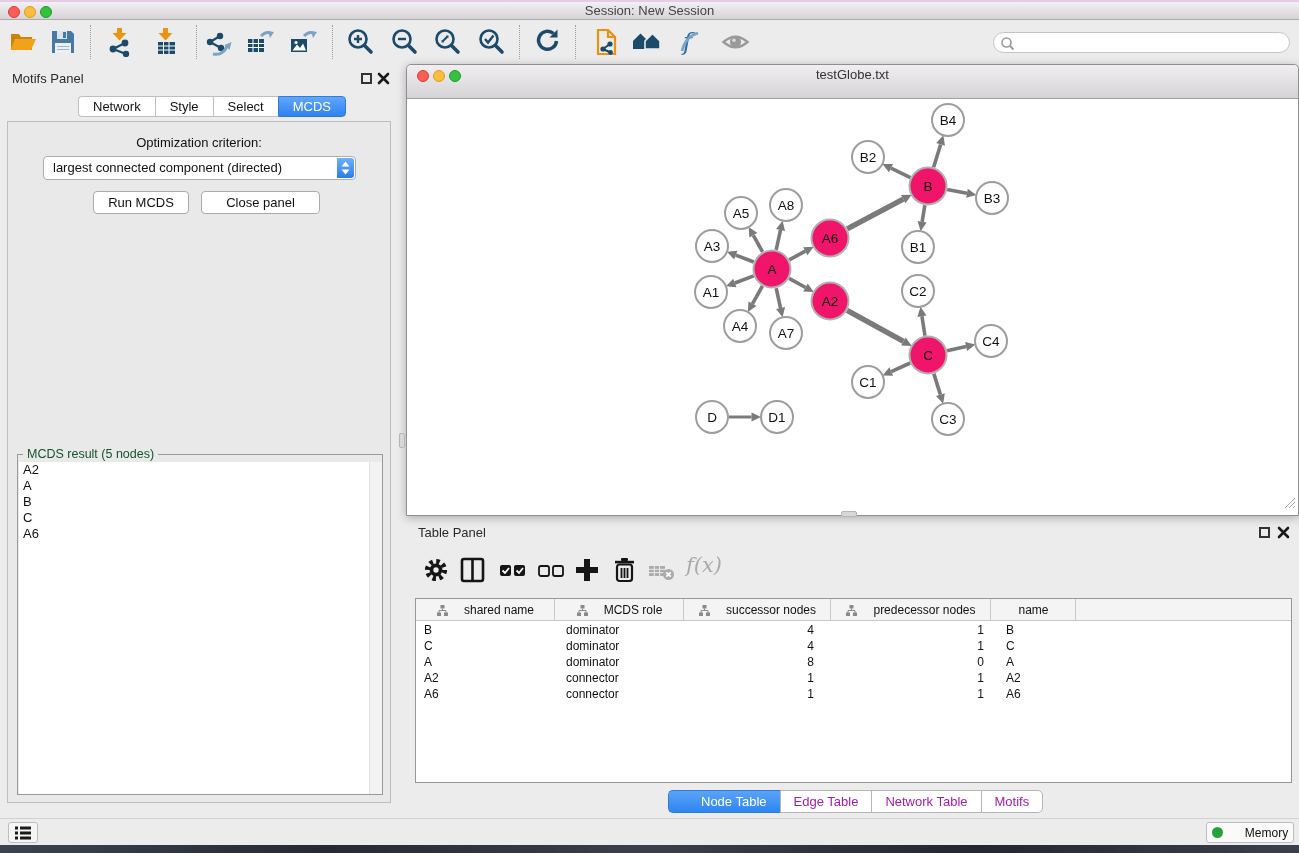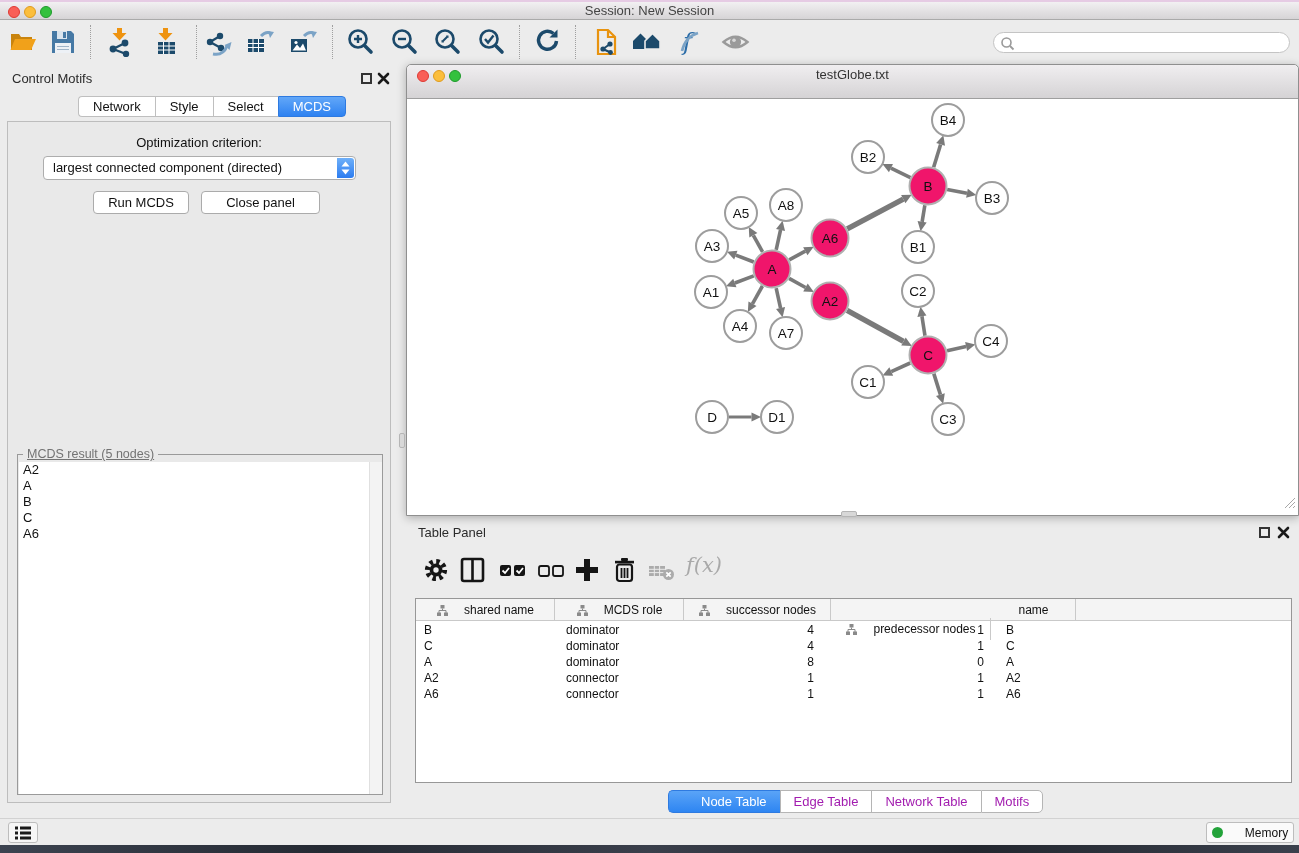--- a/index.html
+++ b/index.html
@@ -51,21 +51,21 @@
   #criterion .stepper { position:absolute; right:1px; top:1px; width:17px; height:20px;
     border-radius:0 3px 3px 0; background:linear-gradient(#6fb0f9,#2c7cf0); }
   #criterion .stepper svg { position:absolute; left:3px; top:2px; }
   .btn { position:absolute; height:23px; background:#fff; border:1px solid #ababab;
     border-radius:4px; font-size:13px; text-align:center; line-height:21px; color:#111; }
   #run-btn { left:85px; top:69px; width:96px; }
   #closepanel-btn { left:193px; top:69px; width:119px; }
 
   #mcds-group { left:9px; top:332px; width:366px; height:341px; border:1px solid #9a9a9a; }
   #mcds-legend { position:absolute; left:5px; top:-8px; background:#e9e9e9; padding:0 4px;
-    font-size:12.5px; color:#737373;text-decoration:underline; }
+    font-size:12.5px; color:#14532d; }
   #mcds-list { position:absolute; left:1px; top:7px; width:363px; height:332px; background:#fff; }
   #mcds-scroll { position:absolute; right:0; top:0; width:13px; height:100%;
     background:#f3f3f3; border-left:1px solid #e0e0e0; }
   .mcds-item { font-size:13px; line-height:16px; padding-left:4px; color:#111; }
 
   
   #net-win { left:406px; top:64px; width:893px; height:452px; background:#fff;
     border:1px solid #8f8f8f; border-radius:5px 5px 0 0; box-shadow:0 2px 10px rgba(0,0,0,.28); }
   #net-titlebar { position:absolute; left:0; top:0; width:100%; height:34px;
     background:linear-gradient(#f0eef0,#d5d3d5); border-bottom:1px solid #9f9f9f;
@@ -93,21 +93,21 @@
     font-style:italic; font-size:21px; color:#a9a9a9; }
 
   #node-table { left:415px; top:598px; width:877px; height:185px; background:#fff;
     border:1px solid #979797; }
   #nt-head { position:absolute; left:0; top:0; width:100%; height:22px; background:#f4f4f4;
     border-bottom:1px solid #c9c9c9; }
   .nt-col { position:absolute; top:0; height:22px; display:flex; align-items:center;
     justify-content:center; gap:16px; font-size:12px; color:#111; }
   .nt-col .sep { position:absolute; right:0; top:0; height:22px; border-left:1px solid #c9c9c9; }
   #nt-c0 { left:0;   width:139px; } #nt-c1 { left:139px; width:129px; }
-  #nt-c2 { left:268px; width:147px; } #nt-c3 { left:415px; width:160px;margin-top:19px; }
+  #nt-c2 { left:268px; width:147px; } #nt-c3 { left:415px; width:160px; }
   #nt-c4 { left:575px; width:85px;  }
   #nt-body { position:absolute; left:0; top:23px; width:100%; }
   .trow { position:absolute; width:100%; height:16px; font-size:12px; color:#111; }
   .trow .cell { position:absolute; line-height:16px; }
   .cell.k0 { left:8px; } .cell.k1 { left:150px; }
   .cell.k2 { width:398px; left:0; text-align:right; }
   .cell.k3 { width:568px; left:0; text-align:right; }
   .cell.k4 { left:590px; }
 
   #tp-tabs { left:668px; top:790px; height:23px; display:flex; }
@@ -298,21 +298,21 @@
 
     <span id="search-box">
       <svg width="16" height="16">
           <circle cx="6.5" cy="6.5" r="4.5" fill="none" stroke="#9a9a9a" stroke-width="1.6"></circle>
           <line x1="10" y1="10" x2="13.5" y2="13.5" stroke="#9a9a9a" stroke-width="1.8"></line>
         </svg>
     </span>
   </div>
 
   <div class="abs" id="cp-header">
-    <div class="abs" id="cp-title">Control Motifs</div>
+    <div class="abs" id="cp-title">Motifs Panel</div>
   </div>
   <span class="abs float-ic" id="cp-float"></span>
   <span class="abs" id="cp-close">
     <svg width="13" height="13">
         <path d="M2 2 L11 11 M11 2 L2 11" stroke="#1a1a1a" stroke-width="2.6" stroke-linecap="round"></path>
       </svg>
   </span>
 
   <div class="abs" id="cp-tabs">
     <span class="cp-tab">Network</span>

